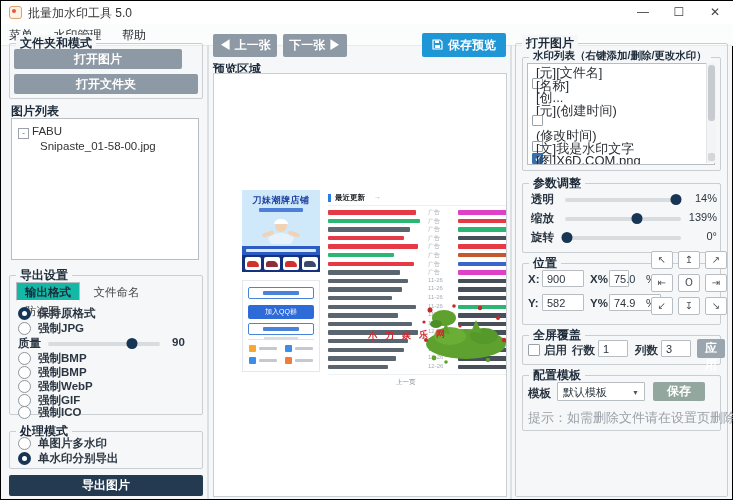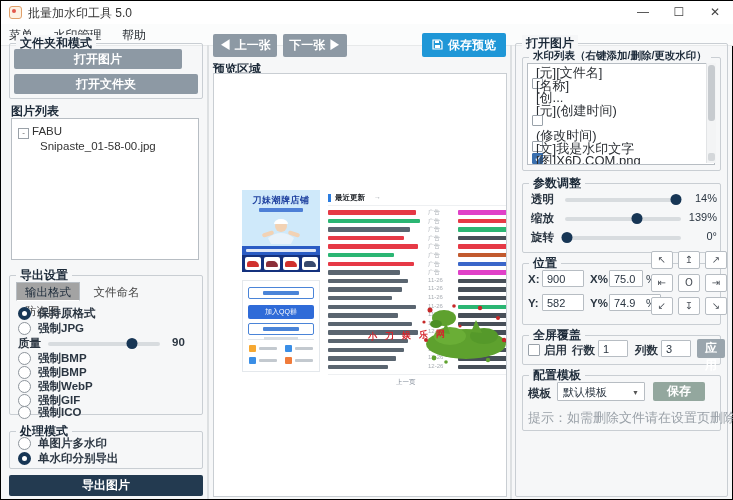--- a/index.html
+++ b/index.html
@@ -44,21 +44,21 @@
          font-size:11px;color:#2b3642;line-height:17px;padding-left:4px;box-sizing:border-box;}
   
   .listbox{position:absolute;background:#fff;border:1px solid #b7bdc3;box-sizing:border-box;}
   .tree-expand{position:absolute;left:6px;top:9px;width:9px;height:9px;border:1px solid #9aa1a8;
                line-height:7px;text-align:center;font-size:8px;color:#555;background:#fff;}
   .tree-root{position:absolute;left:20px;top:6px;font-size:11.5px;color:#333;}
   .tree-file{position:absolute;left:28px;top:21px;font-size:11.5px;color:#333;}
   .tabs{position:absolute;left:6px;top:6px;height:19px;}
   .tab{display:inline-block;height:19px;line-height:19px;padding:0 8px;font-size:11.5px;
        color:#444;border:1px solid transparent;box-sizing:border-box;}
-  .tab.active{background:#a3a3a3;border-color:#b7bdc3;border-bottom-color:#fff;font-weight:normal;color:#1c2a39;}
+  .tab.active{background:#14b8a6;border-color:#b7bdc3;border-bottom-color:#fff;font-weight:bold;color:#1c2a39;}
   
   .splitter{position:absolute;top:44px;bottom:0;width:2px;background:#dde0e2;}
   .prevbox{position:absolute;background:#ffffff;border:1px solid #c9ced3;box-sizing:border-box;overflow:hidden;}
   .saveicon{display:inline-block;width:11px;height:11px;vertical-align:-1px;margin-right:5px;}
   
   .page{position:absolute;left:26px;top:114px;width:266px;height:198px;background:#fff;overflow:hidden;}
   .banner{position:absolute;left:2px;top:2px;width:78px;height:82px;background:#cfe9fa;overflow:hidden;}
   .banner-title{position:absolute;left:0;top:4px;width:78px;text-align:center;font-size:9px;
                 font-weight:bold;color:#1c3f9e;letter-spacing:0.5px;}
   .banner-sub{position:absolute;left:17px;top:18px;width:44px;height:3.5px;background:#4d7fd6;border-radius:1px;}
@@ -506,21 +506,21 @@
       </div>
     <span class="slval" style="left:158px;top:46px">0°</span>
   </div>
 
   <div class="group" style="left:521px;top:262px;width:199px;height:62px">
     <span class="legend">位置</span>
   </div>
   <span class="opt-label" style="left:527px;top:272px">X:</span>
   <span class="field" style="left:541px;top:269px;width:42px">900</span>
   <span class="opt-label" style="left:589px;top:272px">X%</span>
-  <span class="field" style="left:608px;top:269px;width:34px">75.0</span>
+  <span class="field" style="left:608px;top:269px;width:20px">75.0</span>
   <span class="pctsign" style="left:645px;top:272px">%</span>
   <span class="opt-label" style="left:527px;top:296px">Y:</span>
   <span class="field" style="left:541px;top:293px;width:42px">582</span>
   <span class="opt-label" style="left:589px;top:296px">Y%</span>
   <span class="field" style="left:608px;top:293px;width:52px">74.9</span>
   <span class="pctsign" style="left:645px;top:296px">%</span>
   <div class="gridbtns">
 
   <span class="gbtn9" style="left: 0px; top: 0px;">↖</span>
       <span class="gbtn9" style="left: 27px; top: 0px;">↥</span>

